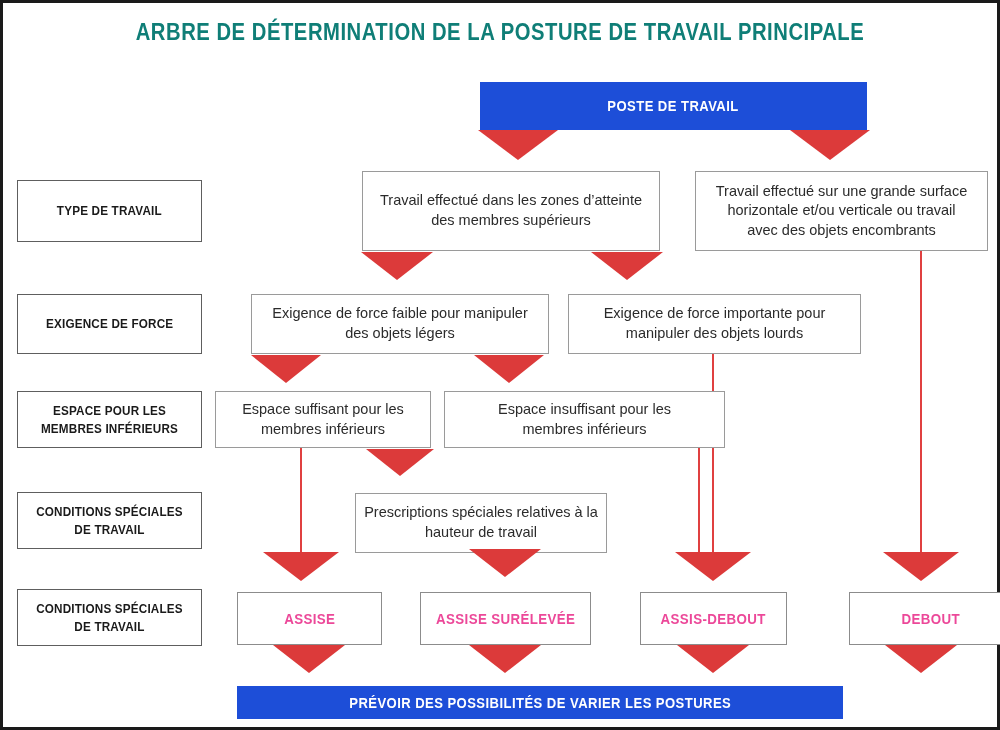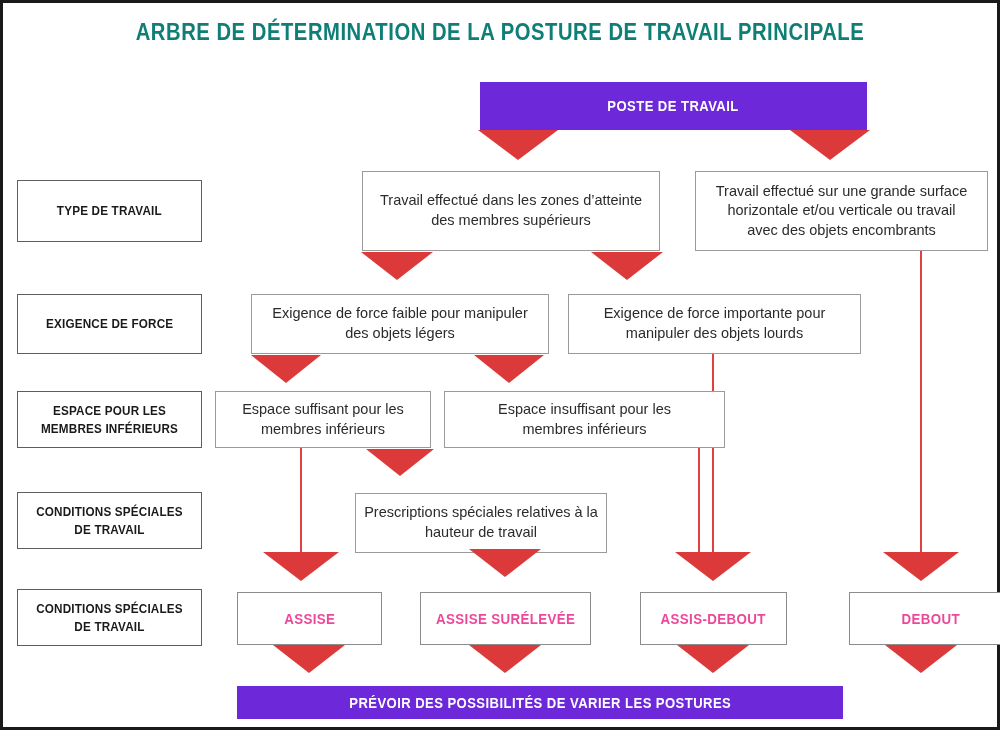--- a/index.html
+++ b/index.html
@@ -36,21 +36,21 @@
     box-sizing:border-box;
     display:flex;
     align-items:center;
     justify-content:center;
     text-align:center;
     background:#ffffff;
   }
 
   
   .teal{
-    background:#6d28d9;
+    background:#1d4ed8;
     color:#ffffff;
     font-weight:bold;
     font-size:14.5px;
     letter-spacing:.5px;
     border:none;
   }
   .teal .lbl{transform:scaleX(.9);white-space:nowrap;}
 
   
   .cat{

